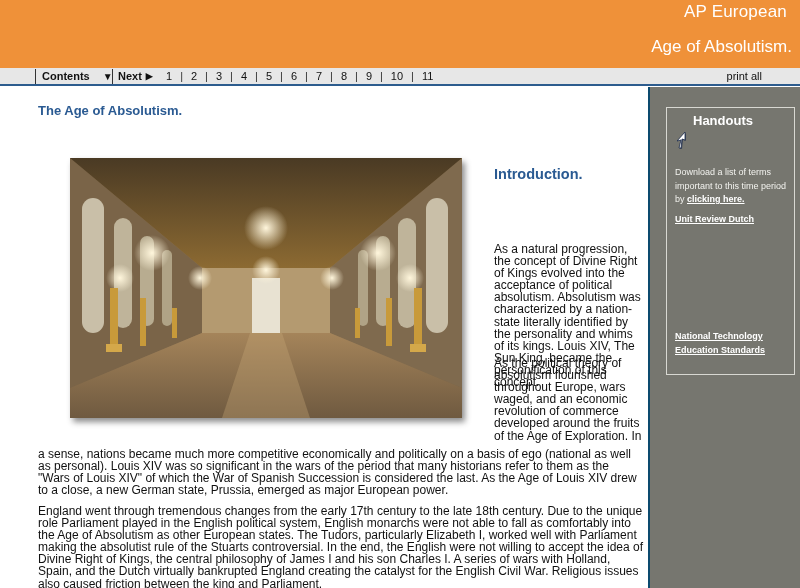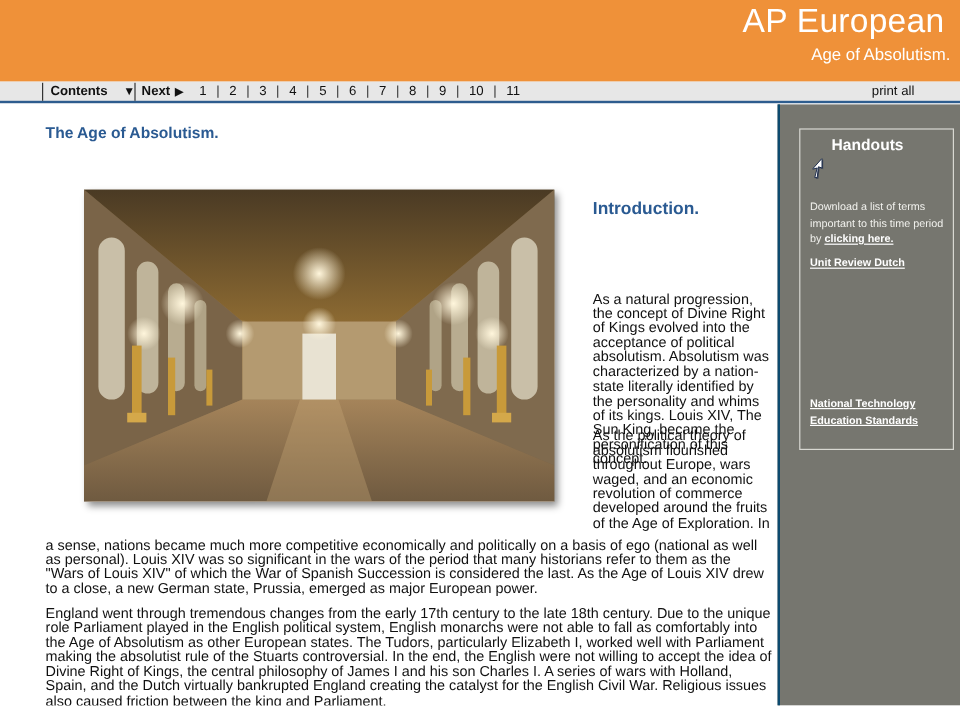--- a/index.html
+++ b/index.html
@@ -6,25 +6,25 @@
     html, body { width: 800px; height: 588px; overflow: hidden; background: #fff; }
     body { font-family: "Liberation Sans", sans-serif; color: #111; position: relative; }
 
     
     .header {
       position: absolute; left: 0; top: 0; width: 800px; height: 68px;
       background: #ef9139;
     }
     .header .site-title {
       position: absolute; right: 13px; top: 2px;
-      font-size: 28px; color: #fff; font-weight: normal; letter-spacing: 0.2px;
+      font-size: 17px; color: #fff; font-weight: normal; letter-spacing: 0.2px;
     }
     .header .site-subtitle {
       position: absolute; right: 8px; top: 37px;
-      font-size: 14px; color: #fff;
+      font-size: 17px; color: #fff;
     }
 
     
     .navbar {
       position: absolute; left: 0; top: 68px; width: 800px; height: 18px;
       background: #e7e7e7; border-bottom: 2px solid #2d5c8e;
       font-size: 11px;
       text-align: center;
     }
     .navbar .sep-left {

